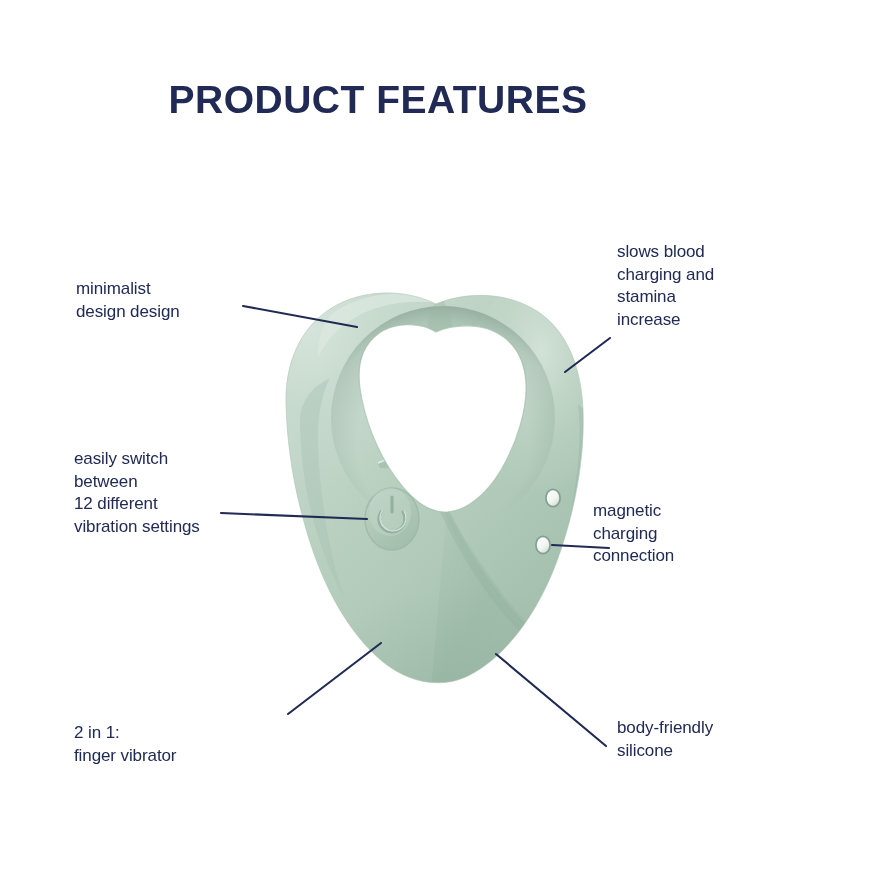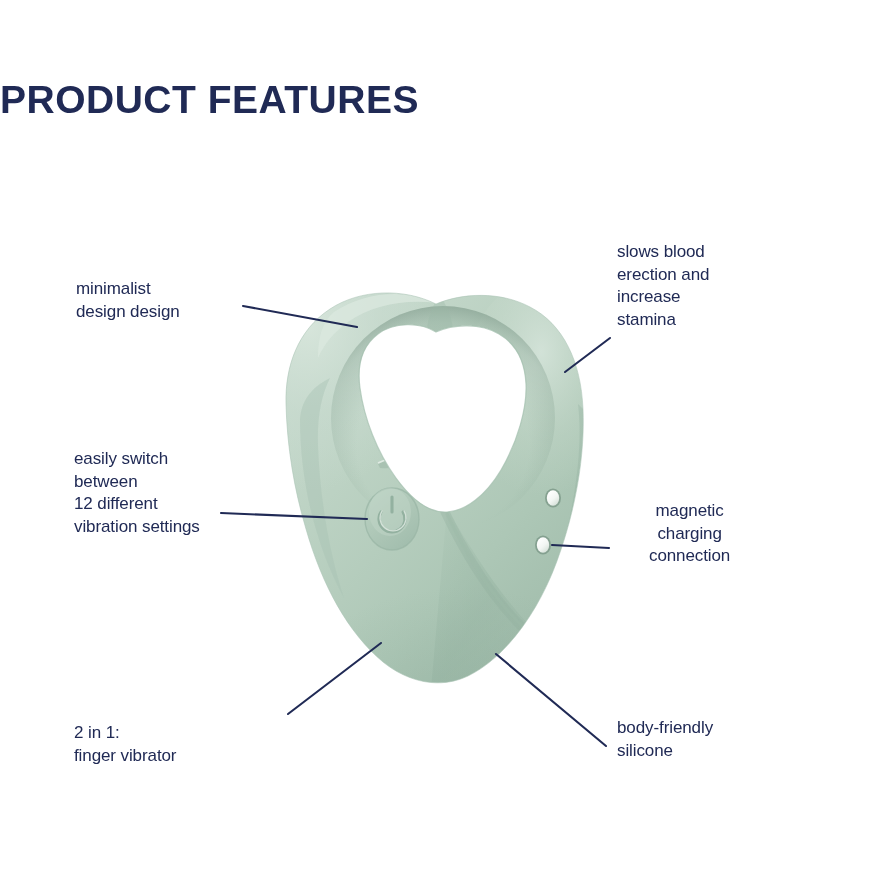--- a/index.html
+++ b/index.html
@@ -16,20 +16,21 @@
     font-family: "Liberation Sans", sans-serif;
     -webkit-font-smoothing: antialiased;
   }
 
   
   #title {
     position: absolute;
     top: 78px;
     left: 0;
     width: 756px;
+    text-align: center;
     font-family: "Liberation Sans", sans-serif;
     font-size: 39px;
     font-weight: bold;
     letter-spacing: 0.5px;
     color: #202a55;
     white-space: nowrap;
   }
 
   
   .callout {
@@ -40,21 +41,21 @@
     font-weight: normal;
     line-height: 1.33;
     letter-spacing: -0.1px;
   }
   .callout .ln { display: block; white-space: nowrap; }
 
   #callout-heart-design  { left: 76px;  top: 278px; }
   #callout-vibration     { left: 74px;  top: 448px; }
   #callout-two-in-one    { left: 74px;  top: 678px; margin-top: 44px; }
   #callout-blood-flow    { left: 617px; top: 241px; }
-  #callout-magnetic      { left: 649px; top: 500px; text-align: center; }
+  #callout-magnetic      { left: 593px; top: 500px; }
   #callout-silicone      { left: 617px; top: 717px; }
 
   
   #artwork {
     position: absolute;
     left: 0;
     top: 0;
     width: 880px;
     height: 880px;
     pointer-events: none;
@@ -288,23 +289,23 @@
     <span class="ln">vibration settings</span>
   </div>
 
   <div class="callout" id="callout-two-in-one">
     <span class="ln">2 in 1:</span>
     <span class="ln">finger vibrator</span>
   </div>
 
   <div class="callout" id="callout-blood-flow">
     <span class="ln">slows blood</span>
-    <span class="ln">erection and</span>
+    <span class="ln">charging and</span>
+    <span class="ln">stamina</span>
     <span class="ln">increase</span>
-    <span class="ln">stamina</span>
   </div>
 
   <div class="callout" id="callout-magnetic">
     <span class="ln">magnetic</span>
     <span class="ln">charging</span>
     <span class="ln">connection</span>
   </div>
 
   <div class="callout" id="callout-silicone">
     <span class="ln">body-friendly</span>

